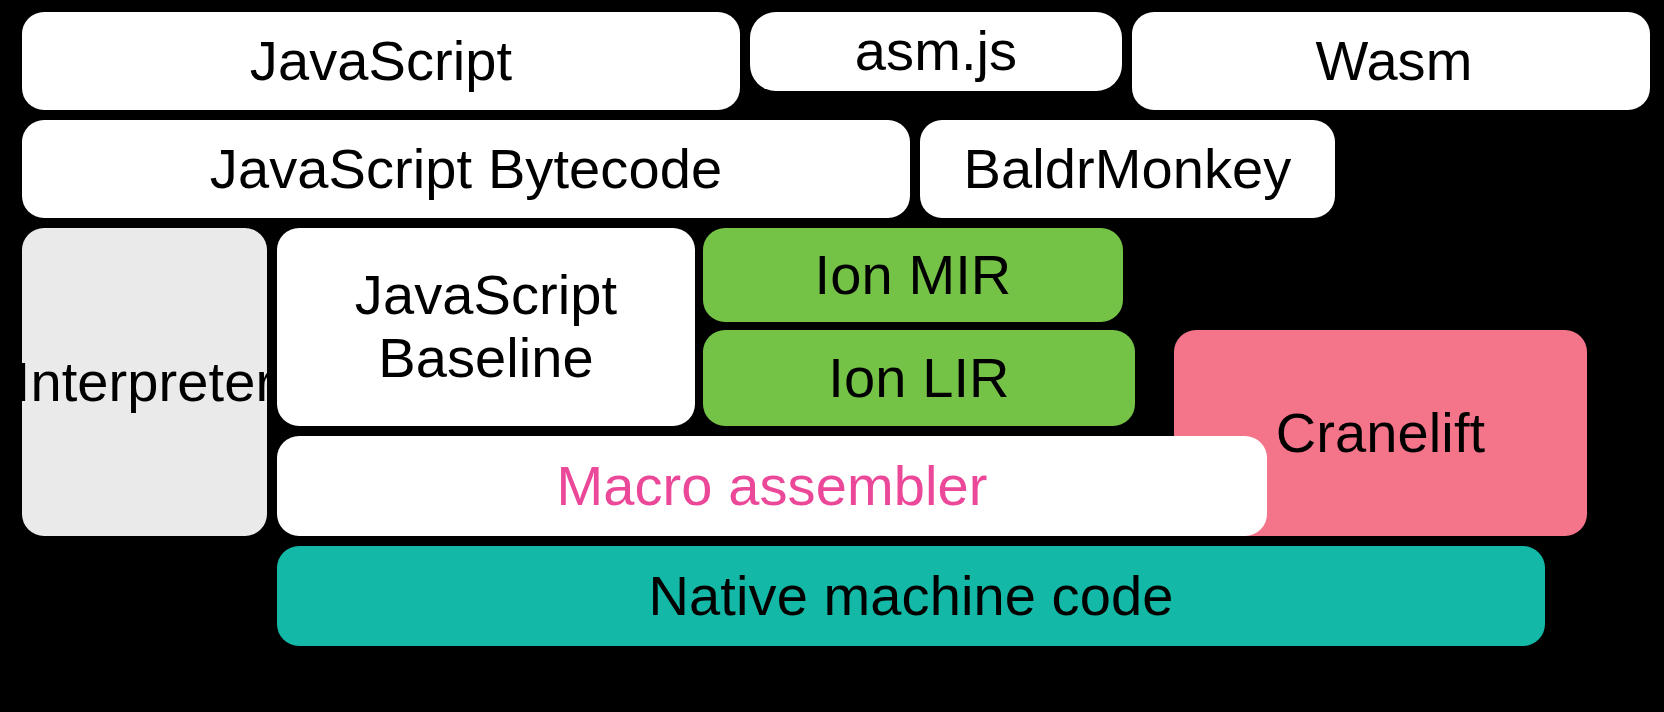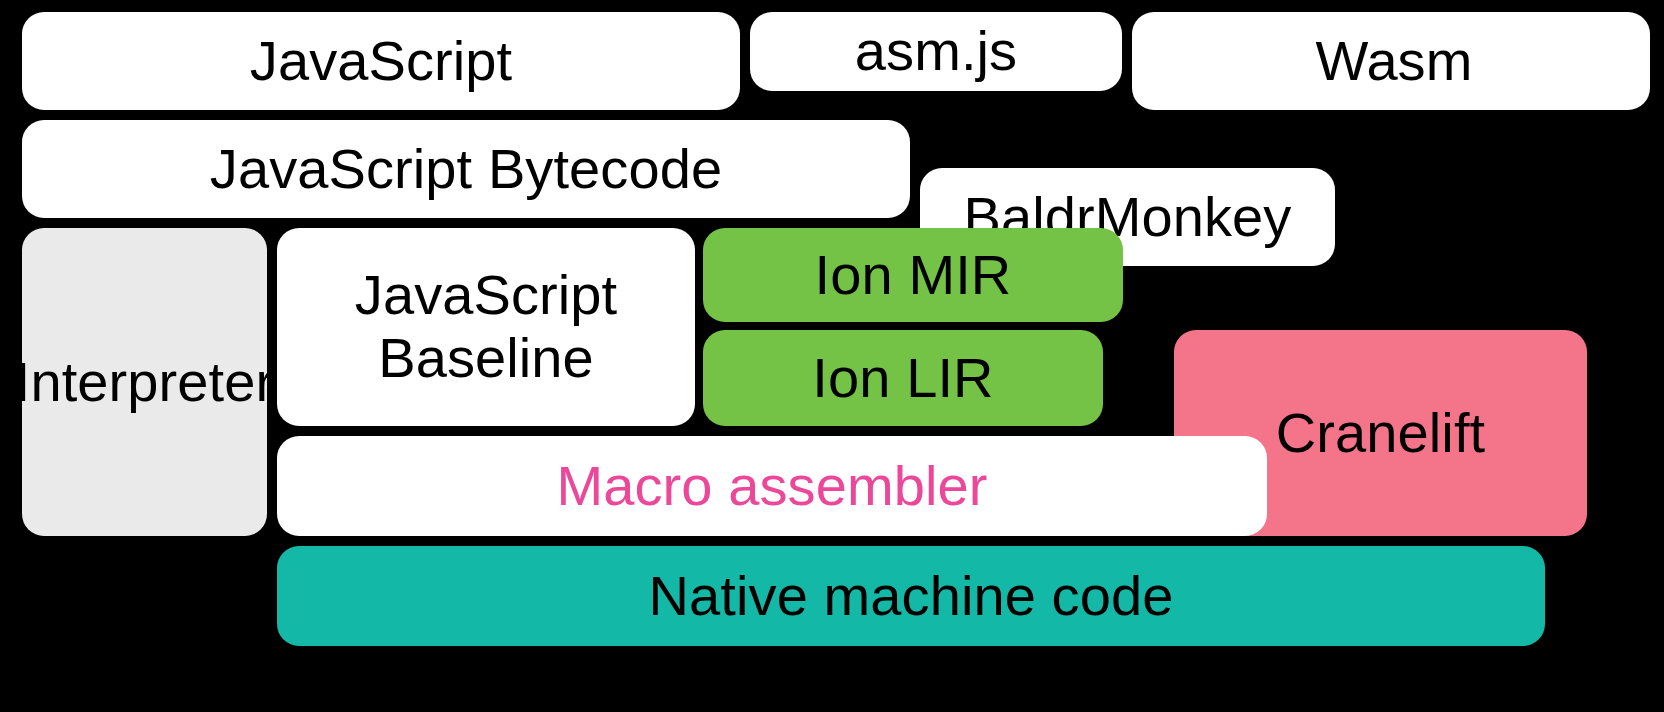--- a/index.html
+++ b/index.html
@@ -43,25 +43,25 @@
     display: block;
     padding: 0 10px;
     white-space: pre-line;
   }
 </style>
 </head>
 <body>
 
 <div id="diagram" style="background: rgb(0, 0, 0);">
     <div class="node white" style="left: 22px; top: 12px; width: 718px; height: 98px; background: rgb(255, 255, 255); color: rgb(0, 0, 0);"><span class="node-label">JavaScript</span></div>
-    <div class="node white" style="left: 750px; top: 12px; width: 372px; height: 79px; background: rgb(255, 255, 255); color: rgb(0, 0, 0);"><span class="node-label">asm.js</span></div>
+    <div class="node white" style="left: 750px; top: 12px; width: 372px; height: 79px; background: rgb(255, 255, 255); color: rgb(0, 0, 0); border-radius: 26px;"><span class="node-label">asm.js</span></div>
     <div class="node white" style="left: 1132px; top: 12px; width: 518px; height: 98px; background: rgb(255, 255, 255); color: rgb(0, 0, 0); padding-left: 6px;"><span class="node-label">Wasm</span></div>
     <div class="node white" style="left: 22px; top: 120px; width: 888px; height: 98px; background: rgb(255, 255, 255); color: rgb(0, 0, 0);"><span class="node-label">JavaScript Bytecode</span></div>
-    <div class="node white" style="left: 920px; top: 120px; width: 415px; height: 98px; background: rgb(255, 255, 255); color: rgb(0, 0, 0); margin-top: 48px;"><span class="node-label">BaldrMonkey</span></div>
+    <div class="node white" style="left: 920px; top: 120px; width: 415px; height: 98px; background: rgb(255, 255, 255); color: rgb(0, 0, 0);"><span class="node-label">BaldrMonkey</span></div>
     <div class="node gray" style="left: 22px; top: 228px; width: 245px; height: 308px; background: rgb(234, 234, 234); color: rgb(0, 0, 0);"><span class="node-label">Interpreter</span></div>
     <div class="node white" style="left: 277px; top: 228px; width: 418px; height: 198px; background: rgb(255, 255, 255); color: rgb(0, 0, 0);"><span class="node-label">JavaScript
 Baseline</span></div>
     <div class="node green" style="left: 703px; top: 228px; width: 420px; height: 94px; background: rgb(116, 194, 70); color: rgb(0, 0, 0);"><span class="node-label">Ion MIR</span></div>
-    <div class="node green" style="left: 703px; top: 330px; width: 400px; height: 96px; background: rgb(116, 194, 70); color: rgb(0, 0, 0);"><span class="node-label">Ion LIR</span></div>
+    <div class="node green" style="left: 703px; top: 330px; width: 432px; height: 96px; background: rgb(116, 194, 70); color: rgb(0, 0, 0);"><span class="node-label">Ion LIR</span></div>
     <div class="node pink" style="left: 1132px; top: 330px; width: 413px; height: 206px; background: rgb(244, 116, 138); color: rgb(0, 0, 0);"><span class="node-label">Cranelift</span></div>
     <div class="node white" style="left: 277px; top: 436px; width: 990px; height: 100px; background: rgb(255, 255, 255); color: #ec4899;"><span class="node-label">Macro assembler</span></div>
     <div class="node white" style="left: 277px; top: 546px; width: 1268px; height: 100px; background: #14b8a6; color: rgb(0, 0, 0);"><span class="node-label">Native machine code</span></div>
   </div>
 
 </body></html>

